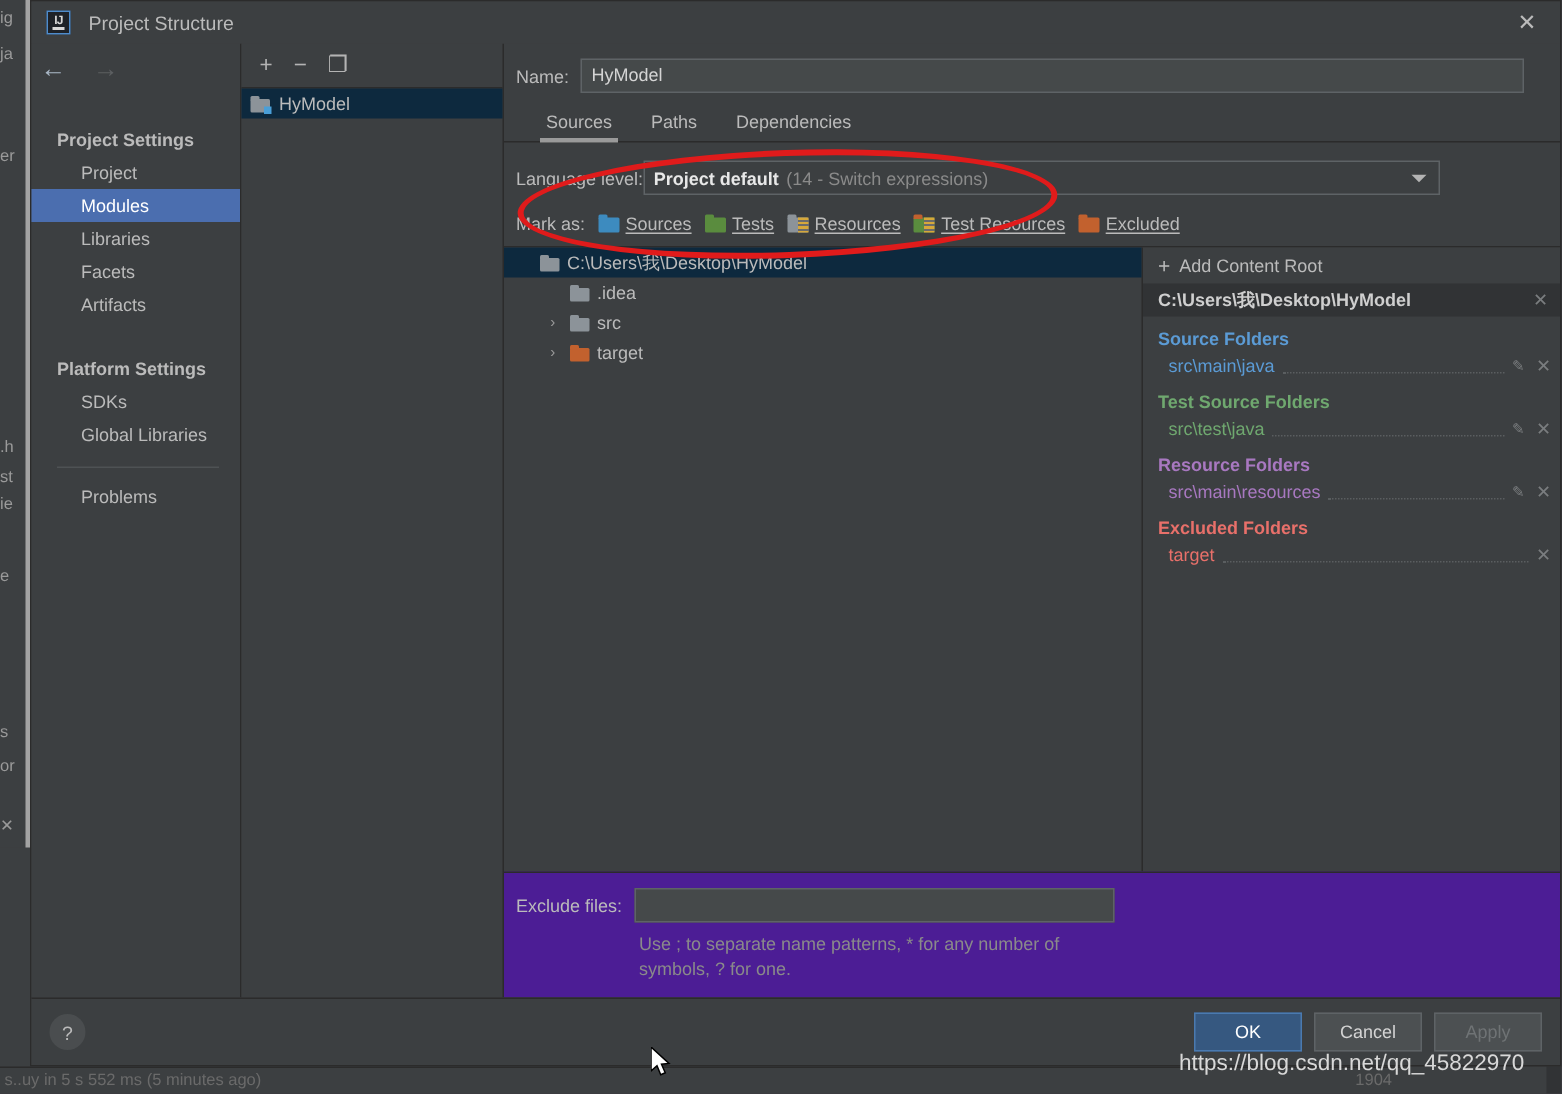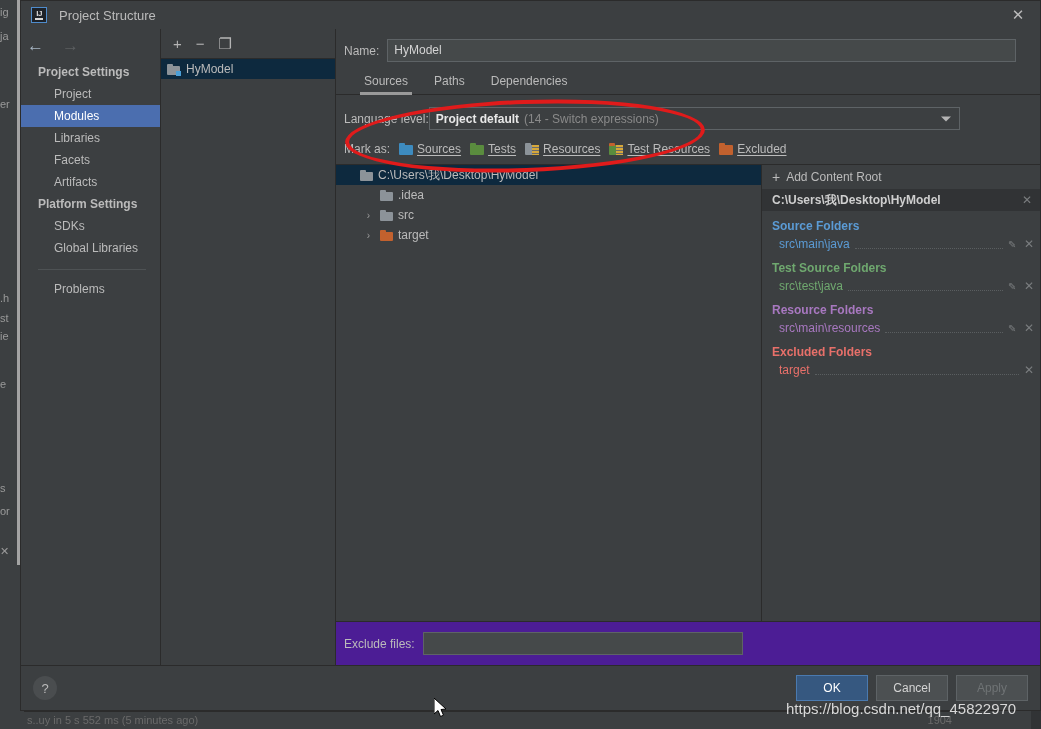--- a/index.html
+++ b/index.html
@@ -33,21 +33,20 @@
     position: absolute; right: 0; top: 0; width: 10px; height: 729px;
     background: #313335;
   }
   .bg-right-block {
     position: absolute; right: 0; background: #2b2b2b;
   }
   .bg-bottom-strip {
     position: absolute; left: 0; bottom: 0; width: 934px; height: 18px;
     background: #3c3f41; border-top: 1px solid #2b2b2b;
     overflow: hidden;
-    margin-left: 24px;
   }
   .bg-bottom-text {
     position: absolute; left: 3px; top: 2px;
     font-size: 11px; color: #6a6a6a; white-space: nowrap;
   }
   .bg-green-arrow {
     position: absolute; width: 0; height: 0;
     border-left: 7px solid #499c54;
     border-top: 5px solid transparent;
     border-bottom: 5px solid transparent;
@@ -103,20 +102,21 @@
     height: 32px; display: flex; align-items: center;
     padding-left: 6px; gap: 18px;
   }
   .nav-arrow {
     font-size: 17px; color: #a9b7c6; cursor: pointer; line-height: 1;
   }
   .nav-arrow.disabled { color: #5c5f61; cursor: default; }
   .side-header {
     font-size: 12px; font-weight: bold; color: #bbbbbb;
     padding: 4px 0 4px 17px;
+    margin-top: 21px;
   }
   .side-item {
     font-size: 12px; color: #bbbbbb;
     padding: 4px 0 4px 33px; cursor: pointer;
   }
   .side-item.active { background: #4b6eaf; color: #ffffff; }
   .side-sep {
     height: 1px; background: #4e5254; margin: 10px 14px 8px 17px;
   }
 
@@ -562,20 +562,21 @@
               </div>
             </div>
           </div>
         </div>
 
         <div class="exclude-area">
           <div class="exclude-row">
             <span class="lbl">Exclude files:</span>
             <div class="exclude-field"></div>
           </div>
+          <div class="exclude-hint">Use ; to separate name patterns, * for any number of symbols, ? for one.</div>
         </div>
 
       </div>
     </div>
 
     <div class="btnbar">
       <div class="help-btn">?</div>
       <div class="btn-group">
         <div class="btn primary">OK</div>
         <div class="btn">Cancel</div>

